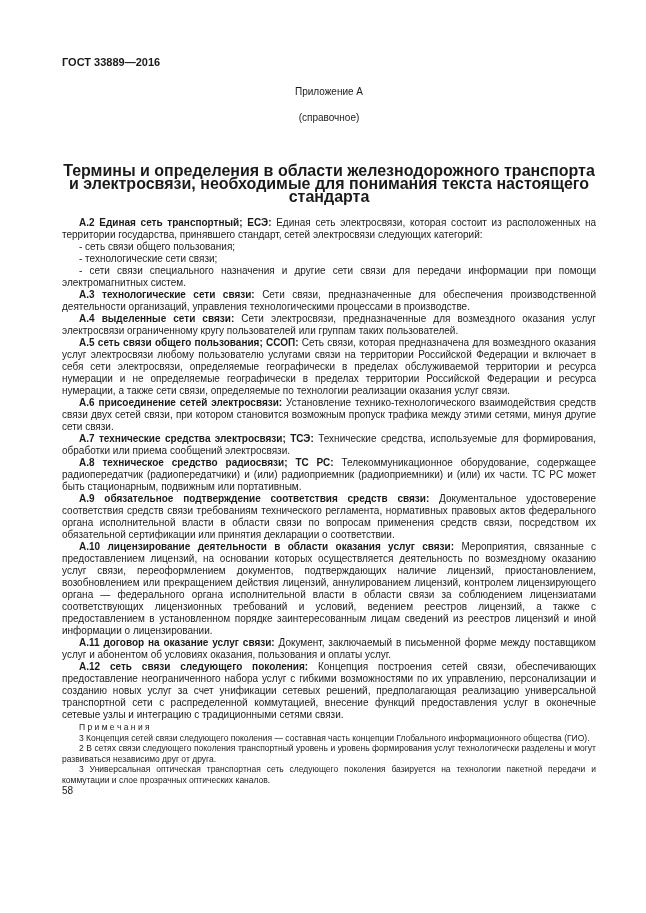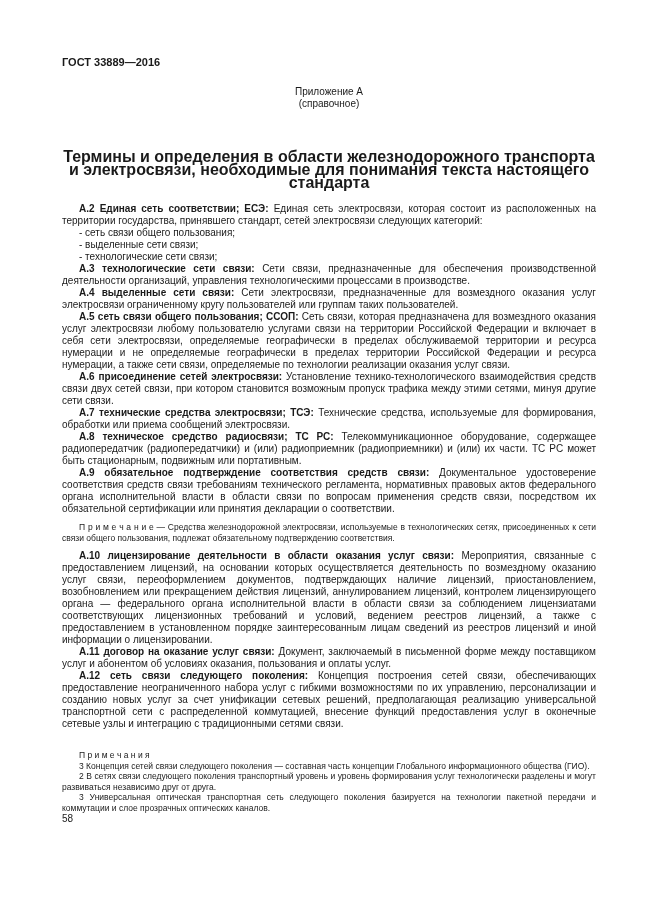--- a/index.html
+++ b/index.html
@@ -23,21 +23,21 @@
     font-size: 11px;
     line-height: 13px;
     margin-bottom: 17px;
   }
   .appendix-block {
     text-align: center;
     font-size: 10px;
     line-height: 12px;
     margin-bottom: 40px;
   }
-  .appendix-block p { margin: 0; }
+  .appendix-block p { margin: 14px; }
   .title {
     font-size: 16px;
     line-height: 13px;
     font-weight: bold;
     text-align: center;
     margin: 0 0 14px 0;
   }
   .body p { margin: 0; }
   .def, .li {
     font-size: 10px;
@@ -47,21 +47,21 @@
   }
   .term { font-weight: bold; }
   .note {
     font-size: 8.5px;
     line-height: 10.5px;
     text-align: justify;
     text-indent: 17px;
     margin: 7px 0 !important;
   }
   .notes-block {
-    margin-top: 20px;
+    margin-top: 1px;
   }
   .notes-block p {
     font-size: 8.5px;
     line-height: 10.5px;
     text-align: justify;
     text-indent: 17px;
   }
   .notes-header { text-indent: 17px; }
   .page-num {
     font-size: 10px;
@@ -79,40 +79,39 @@
   <div class="appendix-block">
     <p>Приложение А</p>
     <p>(справочное)</p>
   </div>
 
   <h1 class="title">Термины и определения в области железнодорожного транспорта и электросвязи, необходимые для понимания текста настоящего стандарта</h1>
 
   <div class="body">
 
 
-    <p class="def"><span class="term">А.2 Единая сеть соответствии; ЕСЭ:</span> <span>Единая сеть электросвязи, которая состоит из расположенных на территории государства, принявшего стандарт, сетей электросвязи следующих категорий:</span></p>
+    <p class="def"><span class="term">А.2 Единая сеть транспортный; ЕСЭ:</span> <span>Единая сеть электросвязи, которая состоит из расположенных на территории государства, принявшего стандарт, сетей электросвязи следующих категорий:</span></p>
     <p class="li">- сеть связи общего пользования;</p>
-    <p class="li">- выделенные сети связи;</p>
     <p class="li">- технологические сети связи;</p>
+    <p class="li">- сети связи специального назначения и другие сети связи для передачи информации при помощи электромагнитных систем.</p>
 
     <p class="def"><span class="term">А.3 технологические сети связи:</span> <span>Сети связи, предназначенные для обеспечения производственной деятельности организаций, управления технологическими процессами в производстве.</span></p>
 
     <p class="def"><span class="term">А.4 выделенные сети связи:</span> <span>Сети электросвязи, предназначенные для возмездного оказания услуг электросвязи ограниченному кругу пользователей или группам таких пользователей.</span></p>
 
     <p class="def"><span class="term">А.5 сеть связи общего пользования; ССОП:</span> <span>Сеть связи, которая предназначена для возмездного оказания услуг электросвязи любому пользователю услугами связи на территории Российской Федерации и включает в себя сети электросвязи, определяемые географически в пределах обслуживаемой территории и ресурса нумерации и не определяемые географически в пределах территории Российской Федерации и ресурса нумерации, а также сети связи, определяемые по технологии реализации оказания услуг связи.</span></p>
 
     <p class="def"><span class="term">А.6 присоединение сетей электросвязи:</span> <span>Установление технико-технологического взаимодействия средств связи двух сетей связи, при котором становится возможным пропуск трафика между этими сетями, минуя другие сети связи.</span></p>
 
     <p class="def"><span class="term">А.7 технические средства электросвязи; ТСЭ:</span> <span>Технические средства, используемые для формирования, обработки или приема сообщений электросвязи.</span></p>
 
     <p class="def"><span class="term">А.8 техническое средство радиосвязи; ТС РС:</span> <span>Телекоммуникационное оборудование, содержащее радиопередатчик (радиопередатчики) и (или) радиоприемник (радиоприемники) и (или) их части. ТС РС может быть стационарным, подвижным или портативным.</span></p>
 
     <p class="def"><span class="term">А.9 обязательное подтверждение соответствия средств связи:</span> <span>Документальное удостоверение соответствия средств связи требованиям технического регламента, нормативных правовых актов федерального органа исполнительной власти в области связи по вопросам применения средств связи, посредством их обязательной сертификации или принятия декларации о соответствии.</span></p>
 
-    <p class="note"><span>П р и м е ч а н и е</span> <span>— Средства железнодорожной электросвязи, используемые в технологических сетях, присоединенных к сети связи общего пользования, подлежат обязательному подтверждению соответствия.</span></p>
 
     <p class="def"><span class="term">А.10 лицензирование деятельности в области оказания услуг связи:</span> <span>Мероприятия, связанные с предоставлением лицензий, на основании которых осуществляется деятельность по возмездному оказанию услуг связи, переоформлением документов, подтверждающих наличие лицензий, приостановлением, возобновлением или прекращением действия лицензий, аннулированием лицензий, контролем лицензирующего органа — федерального органа исполнительной власти в области связи за соблюдением лицензиатами соответствующих лицензионных требований и условий, ведением реестров лицензий, а также с предоставлением в установленном порядке заинтересованным лицам сведений из реестров лицензий и иной информации о лицензировании.</span></p>
 
     <p class="def"><span class="term">А.11 договор на оказание услуг связи:</span> <span>Документ, заключаемый в письменной форме между поставщиком услуг и абонентом об условиях оказания, пользования и оплаты услуг.</span></p>
 
     <p class="def"><span class="term">А.12 сеть связи следующего поколения:</span> <span>Концепция построения сетей связи, обеспечивающих предоставление неограниченного набора услуг с гибкими возможностями по их управлению, персонализации и созданию новых услуг за счет унификации сетевых решений, предполагающая реализацию универсальной транспортной сети с распределенной коммутацией, внесение функций предоставления услуг в оконечные сетевые узлы и интеграцию с традиционными сетями связи.</span></p>
 
     <div class="notes-block">
       <p class="notes-header">П р и м е ч а н и я</p>
       <p>3 Концепция сетей связи следующего поколения — составная часть концепции Глобального информационного общества (ГИО).</p>

